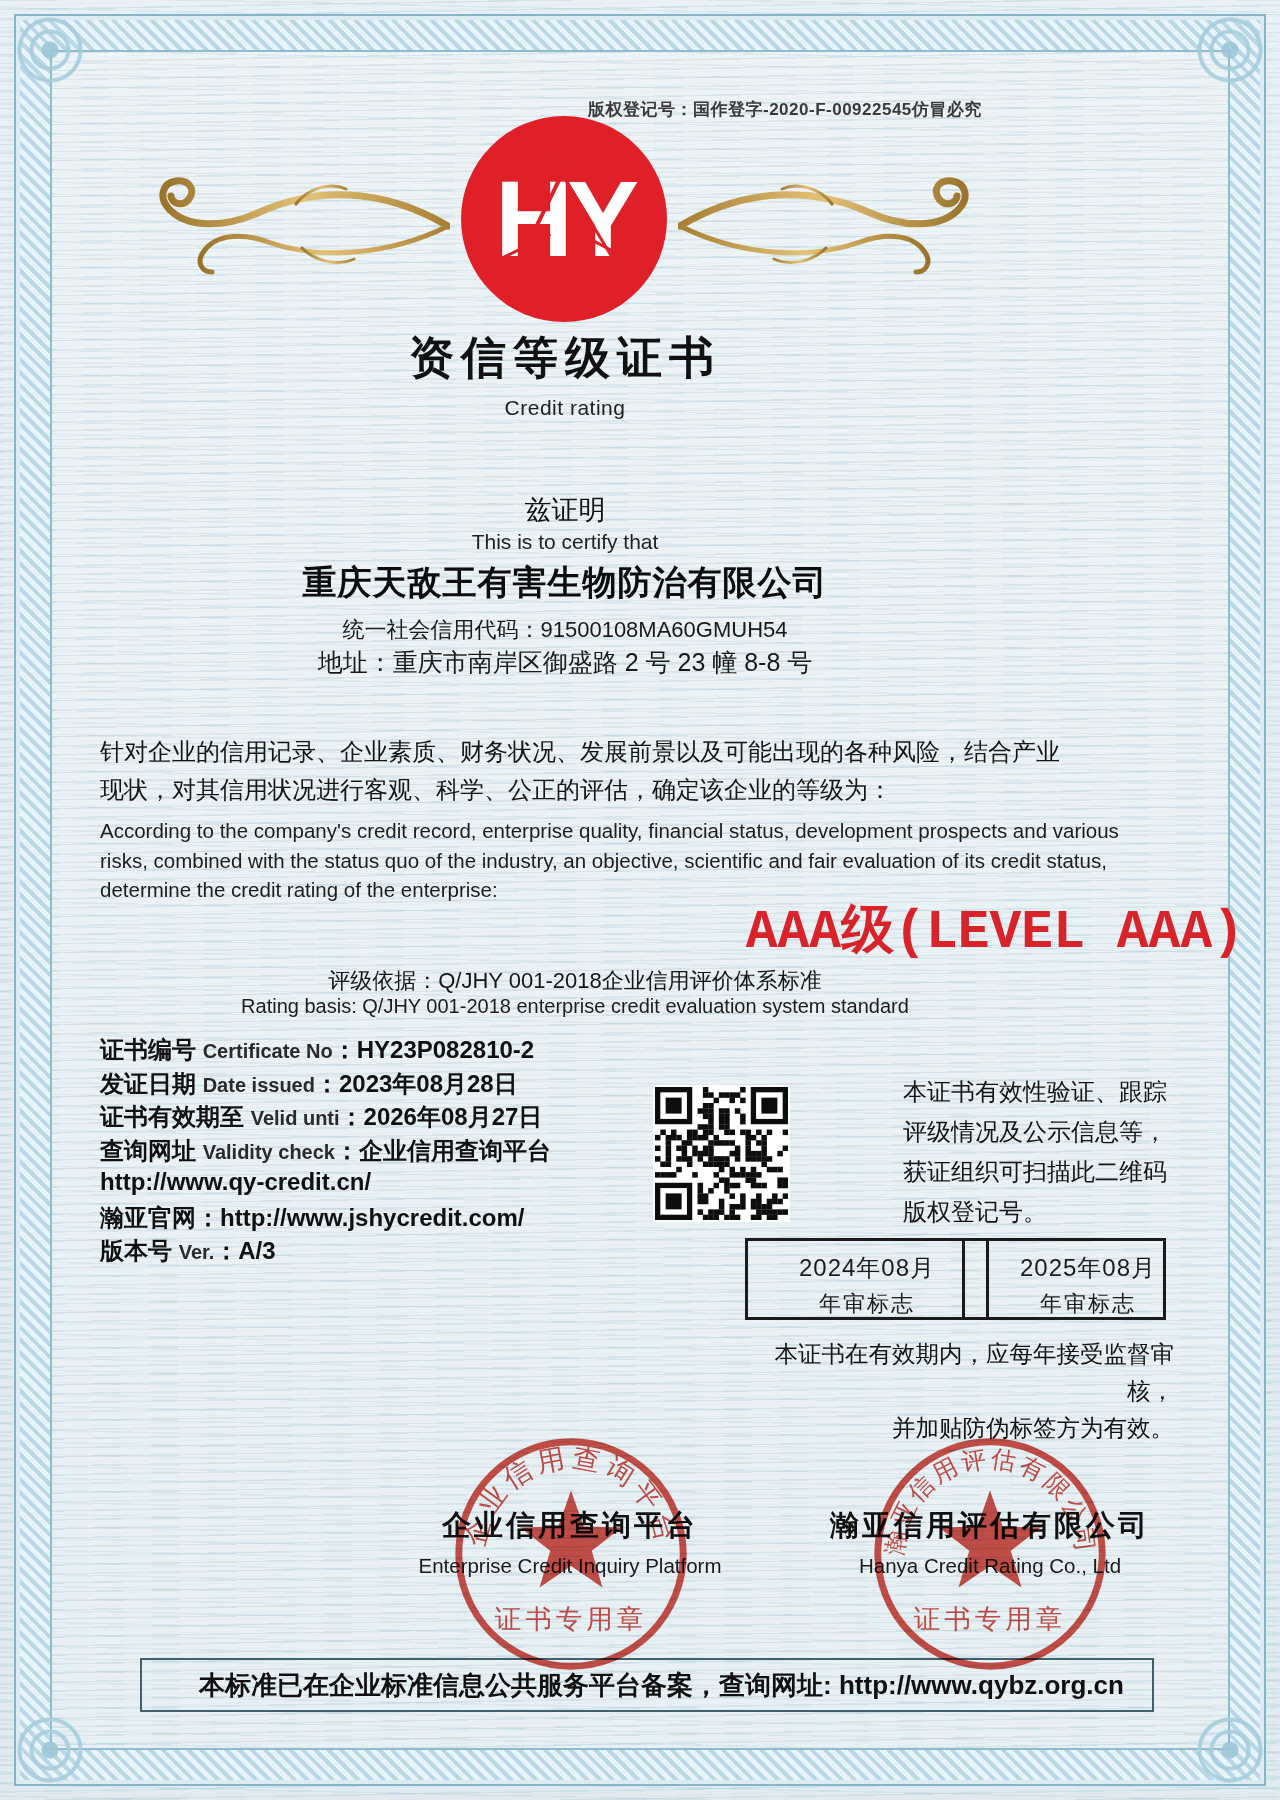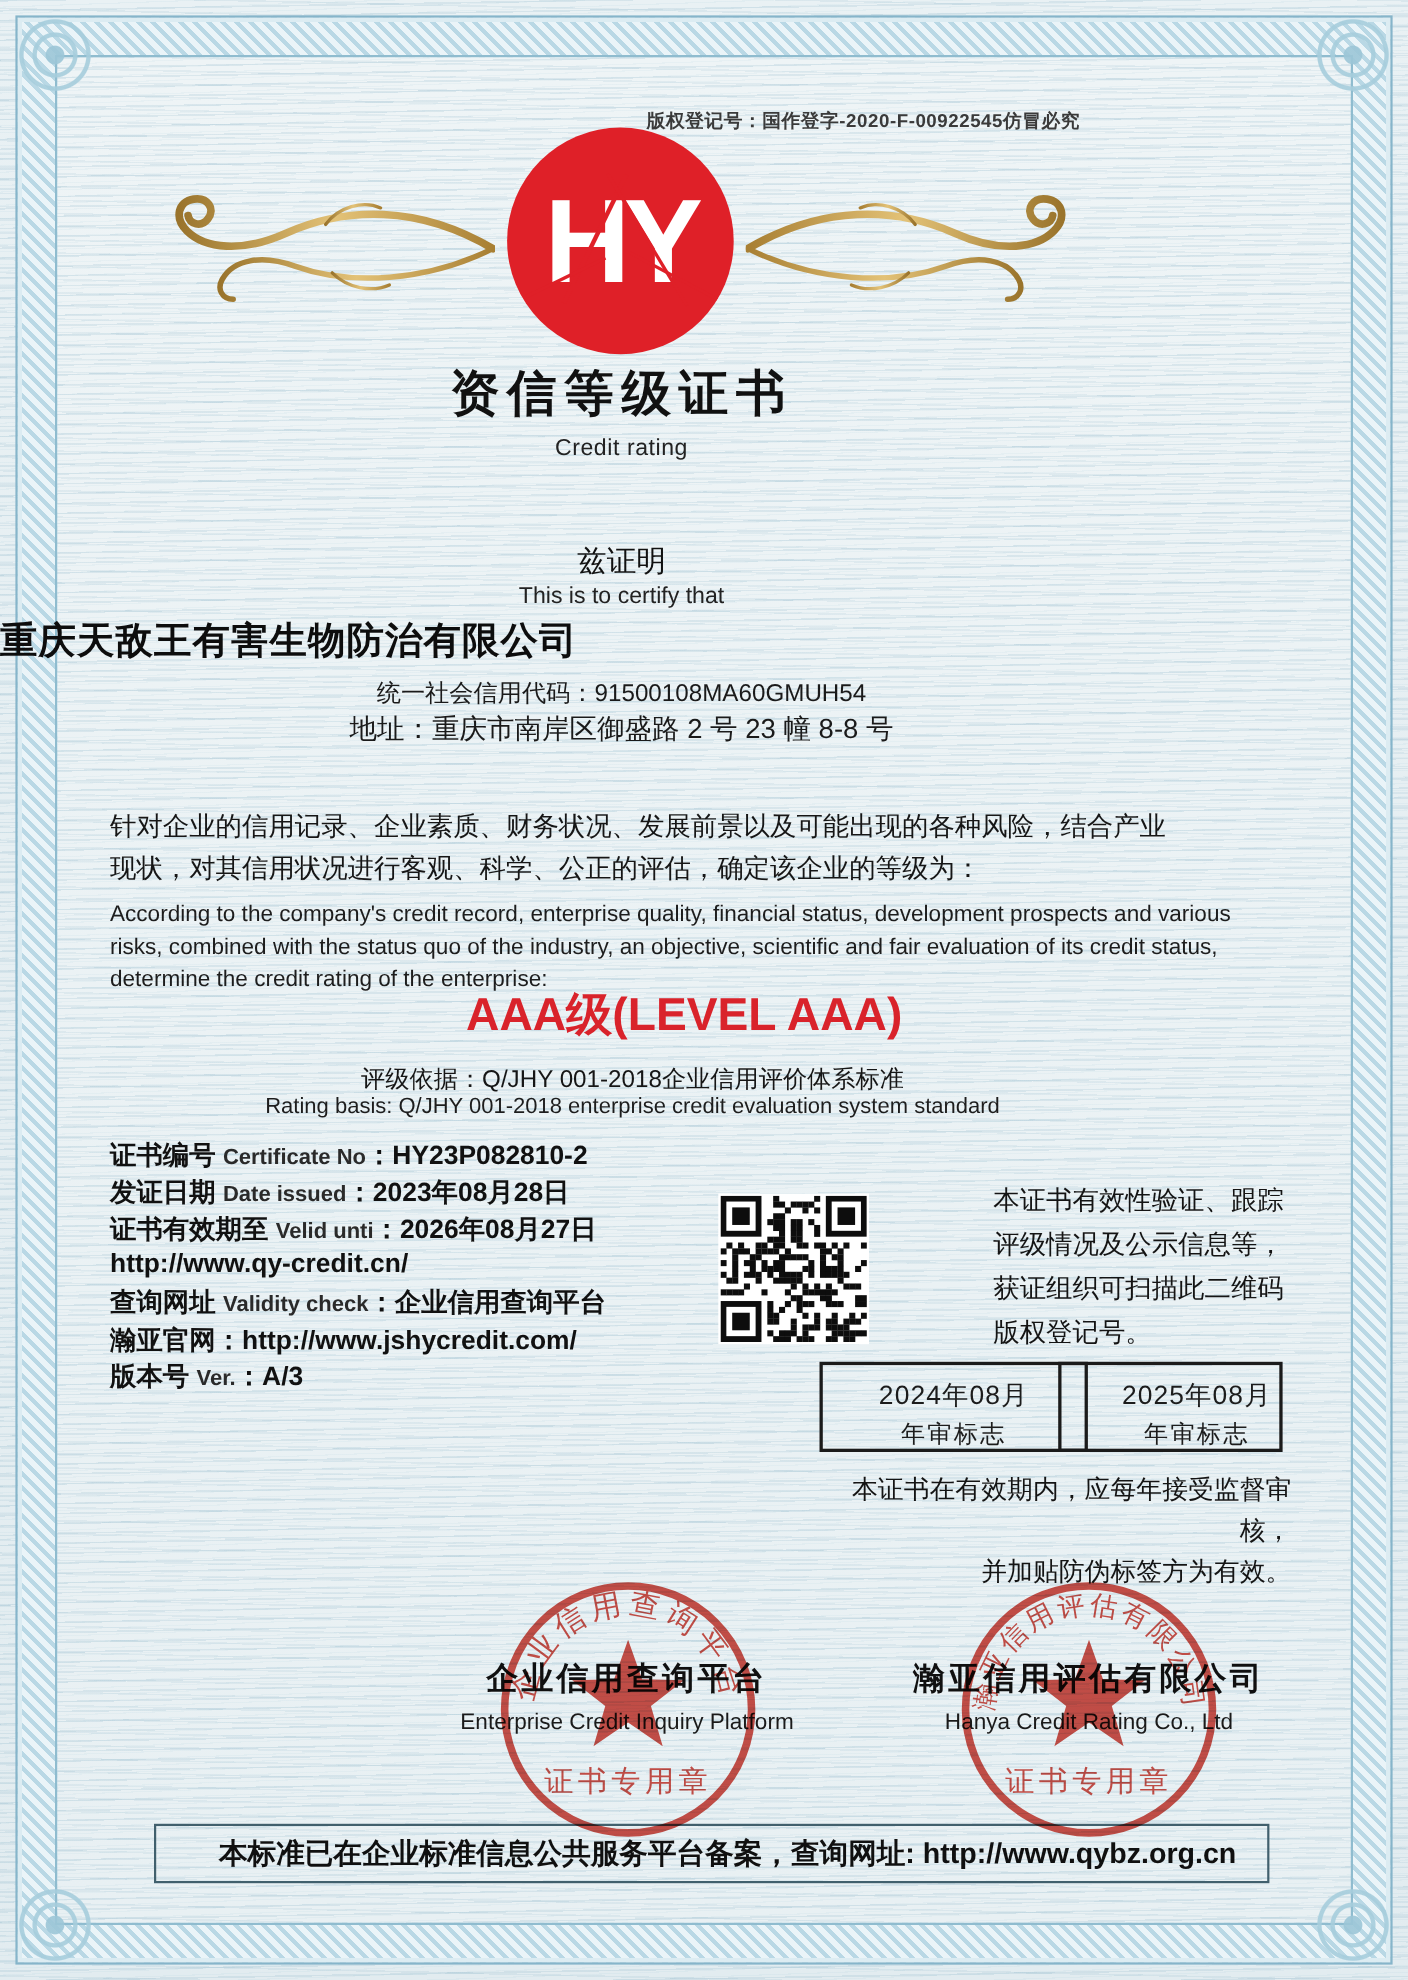--- a/index.html
+++ b/index.html
@@ -55,31 +55,31 @@
 
   .flourish{position:absolute; top:168px; width:300px; height:112px;}
   .fl-l{left:150px;} .fl-r{left:678px; transform:scaleX(-1);}
 
   .title-cn{position:absolute; left:0; top:328px; width:1130px; text-align:center;
     font-size:45px; font-weight:600; letter-spacing:7px; color:#111;}
   .title-en{position:absolute; left:0; top:396px; width:1130px; text-align:center;
     font-size:21px; font-weight:400; color:#222; letter-spacing:.5px;}
   .certify-cn{position:absolute; left:0; top:492px; width:1130px; text-align:center; font-size:27px; color:#111;}
   .certify-en{position:absolute; left:0; top:530px; width:1130px; text-align:center; font-size:21px; color:#222;}
-  .company{position:absolute; left:0; top:560px; width:1130px; 
+  .company{position:absolute; left:0; top:560px; width:1130px; text-align:center;
     font-size:34px; font-weight:800; letter-spacing:1px; color:#0d0d0d;}
   .code-line{position:absolute; left:0; top:615px; width:1130px; text-align:center; font-size:22px; color:#1a1a1a;}
   .addr-line{position:absolute; left:0; top:646px; width:1130px; text-align:center; font-size:25px; color:#1a1a1a;}
 
   .statement{position:absolute; left:100px; top:733px; width:1085px;}
   .st-cn{font-size:24px; line-height:38px; color:#161616;}
   .st-en{font-size:20.5px; line-height:29.5px; color:#1d1d1d; margin-top:7px;}
 
-  .rating{position:absolute; left:0; top:894px; width:1244px; text-align:center;
-    font-size:42px; font-weight:800; letter-spacing:0px;}
+  .rating{position:absolute; left:0; top:894px; width:1244px; text-align:right;
+    font-size:53px; font-weight:800; letter-spacing:0px;font-family:Liberation Mono, monospace;}
   .basis-cn{position:absolute; left:0; top:966px; width:1150px; text-align:center; font-size:22px; color:#161616;}
   .basis-en{position:absolute; left:0; top:995px; width:1150px; text-align:center; font-size:20px; color:#1d1d1d;}
 
   .details{position:absolute; left:100px; top:1034px; width:560px;font-weight:bold;}
   .drow{height:33.5px; white-space:nowrap; font-size:24px; color:#111;}
   .drow .lcn{font-size:24px;}
   .drow .len{font-size:20px; color:#2a2a2a;}
   .drow .val{font-size:24px;}
 
   .qr{position:absolute; left:653px; top:1085px; width:137px; height:137px; background:#fff; padding:2px;}
@@ -170,22 +170,22 @@
   </div>
 
   <div class="rating" style="color:#d9232b">AAA级(LEVEL AAA)</div>
   <div class="basis-cn">评级依据：Q/JHY 001-2018企业信用评价体系标准</div>
   <div class="basis-en">Rating basis: Q/JHY 001-2018 enterprise credit evaluation system standard</div>
 
   <div class="details">
     <div class="drow"><span class="lcn">证书编号 </span><span class="len">Certificate No</span><span class="val">：</span><span class="val">HY23P082810-2</span></div>
     <div class="drow"><span class="lcn">发证日期 </span><span class="len">Date issued</span><span class="val">：</span><span class="val">2023年08月28日</span></div>
     <div class="drow"><span class="lcn">证书有效期至 </span><span class="len">Velid unti</span><span class="val">：</span><span class="val">2026年08月27日</span></div>
+    <div class="drow"><span class="lcn">查询网址 </span><span class="len">Validity check</span><span class="val">：</span><span class="val">企业信用查询平台</span></div>
     <div class="drow"><span class="val">http://www.qy-credit.cn/</span></div>
-    <div class="drow"><span class="lcn">查询网址 </span><span class="len">Validity check</span><span class="val">：</span><span class="val">企业信用查询平台</span></div>
     <div class="drow"><span class="lcn">瀚亚官网</span><span class="val">：</span><span class="val">http://www.jshycredit.com/</span></div>
     <div class="drow"><span class="lcn">版本号 </span><span class="len">Ver.</span><span class="val">：</span><span class="val">A/3</span></div>
   </div>
 
   <div class="qr">
     <svg viewBox="0 0 135 135">
       <g fill="#0d0d0d">
         <rect x="0" y="0" width="37.8" height="37.8"></rect>
           <rect x="97.2" y="0" width="37.8" height="37.8"></rect>
           <rect x="0" y="97.2" width="37.8" height="37.8"></rect>

